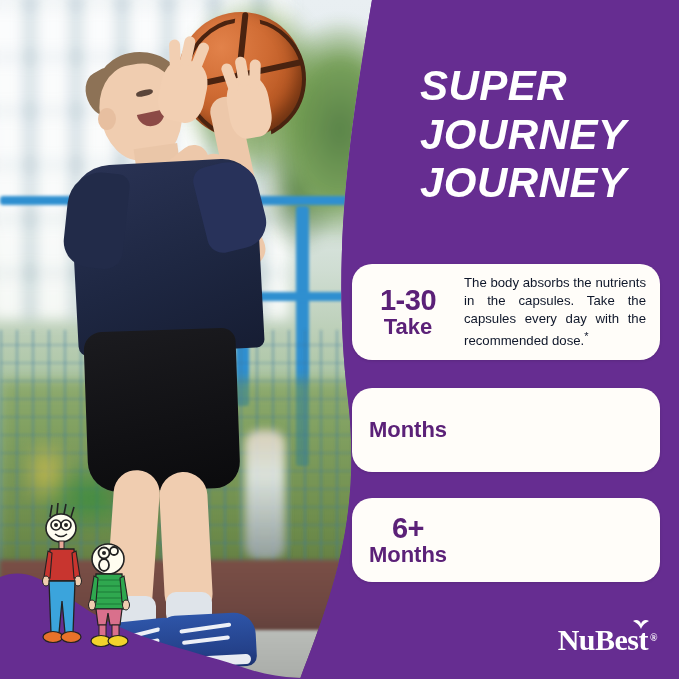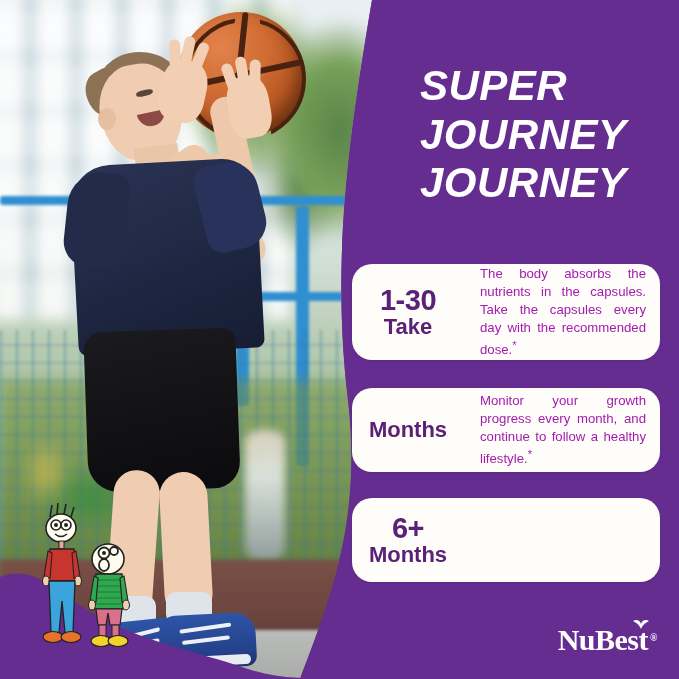--- a/index.html
+++ b/index.html
@@ -195,22 +195,22 @@
 
   .card-period{
     width:104px;flex:0 0 104px;text-align:center;
     color:#5B2178;font-weight:bold;line-height:1.04;
     padding-left:4px;
   }
   .card-period .big{display:block;font-size:29px;letter-spacing:-.5px;}
   .card-period .unit{display:block;font-size:22px;}
   .card-text{
     flex:1;padding-right:14px;padding-left:4px;
-    color:#a21caf;font-size:13.2px;line-height:1.38;
-    text-align:justify;text-justify:inter-word;margin-left:16px;
+    color:#0f172a;font-size:13.2px;line-height:1.38;
+    text-align:justify;text-justify:inter-word;
   }
   .card-text .star{font-size:11px;vertical-align:super;}
 
   
   #mascots{position:absolute;left:30px;bottom:8px;width:120px;height:170px;z-index:4;}
 
   
   #logo{
     position:absolute;right:22px;bottom:22px;z-index:5;
     color:#ffffff;font-family:"Liberation Serif", serif;
@@ -310,21 +310,20 @@
       <span class="big">1-30</span>
       <span class="unit">Take</span>
     </div>
     <div class="card-text"><span>The body absorbs the nutrients in the capsules. Take the capsules every day with the recommended dose.</span><span class="star">*</span></div>
   </div>
 
   <div class="card" id="card2">
     <div class="card-period">
       <span class="unit">Months</span>
     </div>
-    <div class="card-text"><span>Monitor your growth progress every month, and continue to follow a healthy lifestyle.</span><span class="star">*</span></div>
   </div>
 
   <div class="card" id="card3">
     <div class="card-period">
       <span class="big">6+</span>
       <span class="unit">Months</span>
     </div>
   </div>
 
   <svg id="mascots" viewBox="0 0 120 170">

